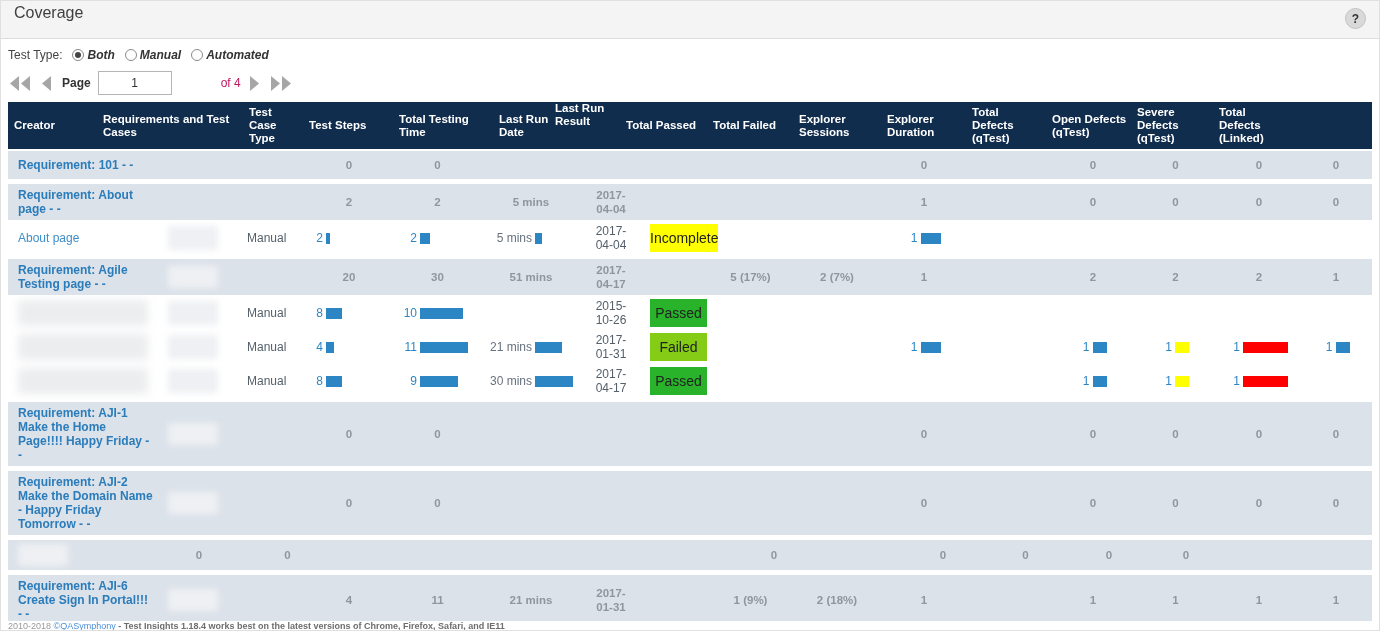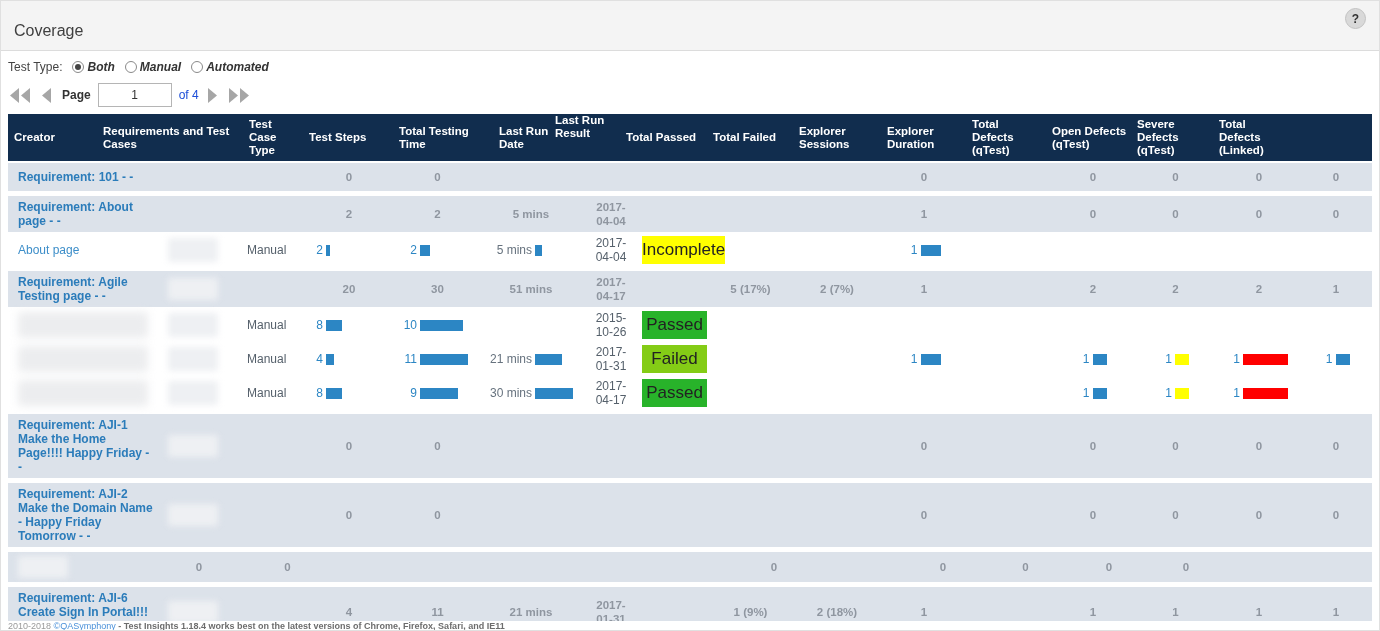--- a/index.html
+++ b/index.html
@@ -1,41 +1,41 @@
 <!DOCTYPE html>
 <html><head>
 <meta charset="utf-8">
 <style>
   html,body{margin:0;padding:0;}
   body{width:1380px;height:631px;overflow:hidden;background:#fff;position:relative;
        font-family:"Liberation Sans",sans-serif;color:#333;}
   .panel-border{position:absolute;inset:0;border:1px solid #e0e0e0;pointer-events:none;z-index:50;}
 
   
-  .titlebar{height:30px;background:#f4f4f4;border-bottom:1px solid #dcdcdc;display:flex;align-items:flex-end;padding:10px 14px;position:relative;}
+  .titlebar{height:30px;background:#f4f4f4;border-bottom:1px solid #dcdcdc;display:flex;align-items:flex-start;padding:4px 14px;position:relative;}
   .titlebar .title{font-size:16px;font-weight:400;color:#3f3f3f;}
   .help-btn{position:absolute;right:14px;top:8px;width:21px;height:21px;border-radius:50%;background:#d9d9d9;
             border:1px solid #c2c2c2;color:#333;font-size:12px;font-weight:700;display:flex;align-items:center;justify-content:center;cursor:pointer;}
 
   
   .controls{display:flex;align-items:center;gap:10px;padding:9px 0 0 8px;font-size:12px;}
   .controls .lbl{color:#444;}
   .radio-opt{display:flex;align-items:center;gap:3px;cursor:pointer;}
   .radio{width:12px;height:12px;border:1px solid #8a8a8a;border-radius:50%;background:#fff;position:relative;box-sizing:border-box;}
   .radio.sel::after{content:"";position:absolute;left:2px;top:2px;right:2px;bottom:2px;background:#444;border-radius:50%;}
   .radio-opt .rlbl{font-weight:700;color:#333;font-style:italic;}
 
   
   .pager{display:flex;align-items:center;gap:7px;padding:9px 0 7px 8px;font-size:12px;}
   .pg-btn{background:none;border:none;padding:0;cursor:pointer;display:flex;align-items:center;}
   .pg-btn svg{display:block;}
   .pg-btn polygon{fill:#a6a6a6;}
   .pager .plbl{font-weight:700;color:#333;margin-left:2px;}
   .page-input{width:68px;height:20px;border:1px solid #b5b5b5;text-align:center;font-size:12px;color:#333;font-family:"Liberation Sans",sans-serif;}
-  .pager .ptotal{color:#1d4ed8;}
+  .pager .ptotal{color:#be185d;margin-left:42px;}
 
   
   .tbl{margin:0 8px;}
   .thead{display:flex;background:#112d4e;min-height:44px;margin-bottom:2px;}
   .th{box-sizing:border-box;display:flex;align-items:center;color:#fff;font-size:11.5px;font-weight:700;
       line-height:13px;padding:4px 4px 4px 6px;}
   .row{display:flex;align-items:center;margin-bottom:2px;min-height:24px;}
   .row.case{background:#fff;min-height:28px;}
   .row.group{background:#dce2ea;padding:2px 0;}
   .row.gap-top{margin-top:5px;}
@@ -64,21 +64,21 @@
   .case .c-name .link{color:#3d8ec9;font-weight:400;font-size:12px;}
   .rollup{display:block;width:100%;text-align:center;color:#8f96a0;font-weight:600;font-size:11.5px;}
   .plain{color:#55606b;}
   .datewrap{display:block;width:46px;text-align:center;line-height:14px;font-size:12px;}
   .case .datewrap{color:#55606b;}
   .group .datewrap{color:#8f96a0;font-weight:600;font-size:11.5px;}
   .metric{display:flex;align-items:center;}
   .metric .num{display:inline-block;text-align:right;margin-right:3px;color:#2c86c4;font-size:12px;white-space:nowrap;}
   .c-testing_time .metric .num{color:#66727e;}
   .bar{display:inline-block;height:11px;}
-  .result{flex:1;display:flex;align-items:center;justify-content:center;font-size:17px;color:#222;}
+  .result{flex:1;display:flex;align-items:center;justify-content:center;font-size:14px;color:#222;margin-left:8px;}
 
   .blur-strip{width:50px;align-self:stretch;min-height:22px;background:#eef0f3;filter:blur(3px);margin-left:6px;border-radius:2px;}
   .blur-name{width:130px;height:26px;background:#ecedef;filter:blur(4px);border-radius:3px;}
 
   
   .footer{position:absolute;left:8px;top:621px;right:0;height:10px;background:#fff;overflow:hidden;
           font-size:9px;color:#9a9a9a;white-space:nowrap;z-index:40;}
   .footer .f-link{color:#4a90d9;cursor:pointer;}
   .footer .f-bold{color:#6d6d6d;font-weight:700;}
 </style>

